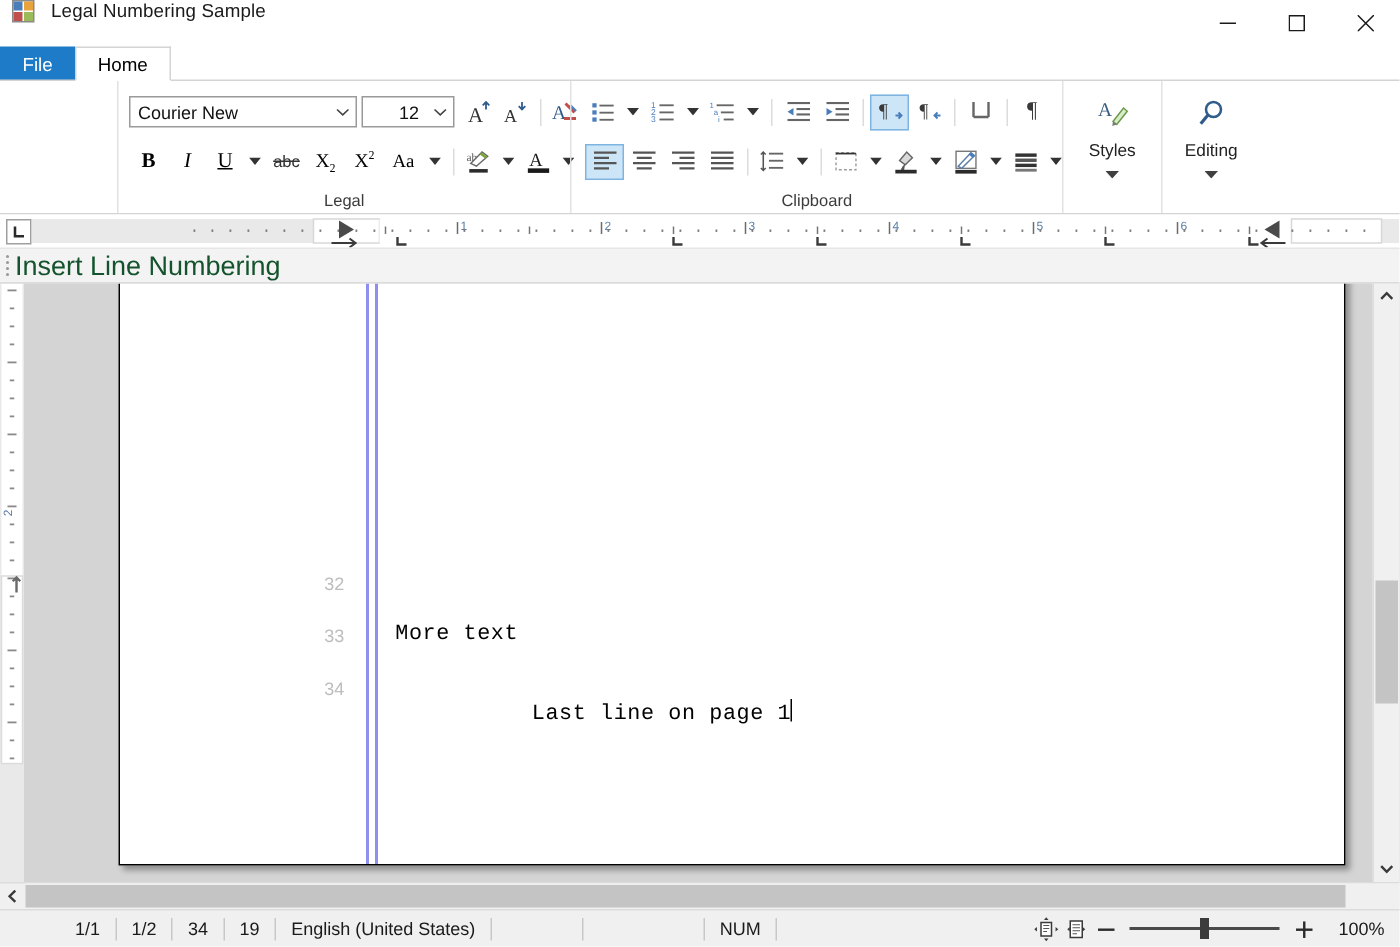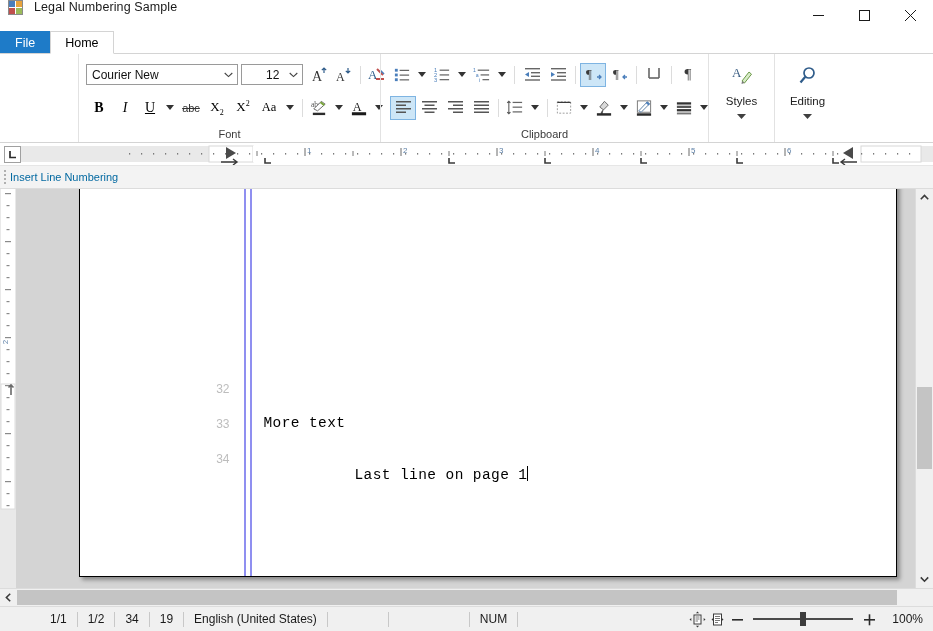--- a/index.html
+++ b/index.html
@@ -66,21 +66,21 @@
   .lbl-aa{font-family:"Liberation Serif",serif;font-size:12.5px;}
 
   
   .rulerbar{height:22px;min-height:22px;background:#fff;display:flex;align-items:center;position:relative;border-bottom:1px solid #e6e6e6;}
   .tabsel{width:17px;height:17px;margin-left:4px;border:1px solid #a0a0a0;display:flex;align-items:center;justify-content:center;background:#fff;box-sizing:border-box;flex:0 0 auto;}
   .hruler{position:relative;flex:1;height:22px;overflow:hidden;}
 
   
   .insertbar{height:22px;min-height:22px;background:#f3f3f3;border-bottom:1px solid #dcdcdc;display:flex;align-items:center;}
   .griphandle{width:10px;height:22px;display:flex;align-items:center;justify-content:center;}
-  .insertbar .txt{font-size:11px;color:#0369a1;}
+  .insertbar .txt{font-size:18px;color:#14532d;}
 
   
   .main{flex:1;display:flex;position:relative;overflow:hidden;background:#d4d4d4;}
   .vruler{width:16px;background:#e9e9e9;position:relative;flex:0 0 auto;overflow:hidden;}
   .docscroll{flex:1;position:relative;overflow:hidden;background:#d4d4d4;}
   .page{position:relative;background:#fff;border:1px solid #000;box-shadow:3px 3px 4px rgba(0,0,0,.35);box-sizing:border-box;margin:0 auto;}
   .pagerule{position:absolute;top:0;bottom:0;width:2px;background:#8f8ff0;}
   .lnum{position:absolute;font-family:"Liberation Sans",sans-serif;font-size:12px;color:#bdbdbd;text-align:right;width:40px;}
   .ltext{position:absolute;font-family:"Liberation Mono","DejaVu Sans Mono",monospace;font-size:14.5px;color:#000;white-space:pre;letter-spacing:.4px;}
   .caret{display:inline-block;width:1px;height:15px;background:#000;vertical-align:-2px;}
@@ -247,21 +247,21 @@
               </svg>
             </div>
             <div class="tb split">
               <svg width="8" height="5" viewBox="0 0 8 5">
                   <path d="M0 0 L8 0 L4 5 Z" fill="#333"></path>
                 </svg>
             </div>
           </div>
         </div>
       </div>
-      <div class="grp-label">Font</div>
+      <div class="grp-label">Legal</div>
     </div>
 
     <div class="grp" style="width:328px">
       <div class="grp-body">
         <div class="rows" style="padding-left:6px">
 
           <div class="row">
             <div class="tb" style="width:24px">
               <svg width="19" height="19" viewBox="0 0 19 19">
                 <rect x="2" y="3.5" width="3" height="3" fill="#4a7ebb"></rect>

